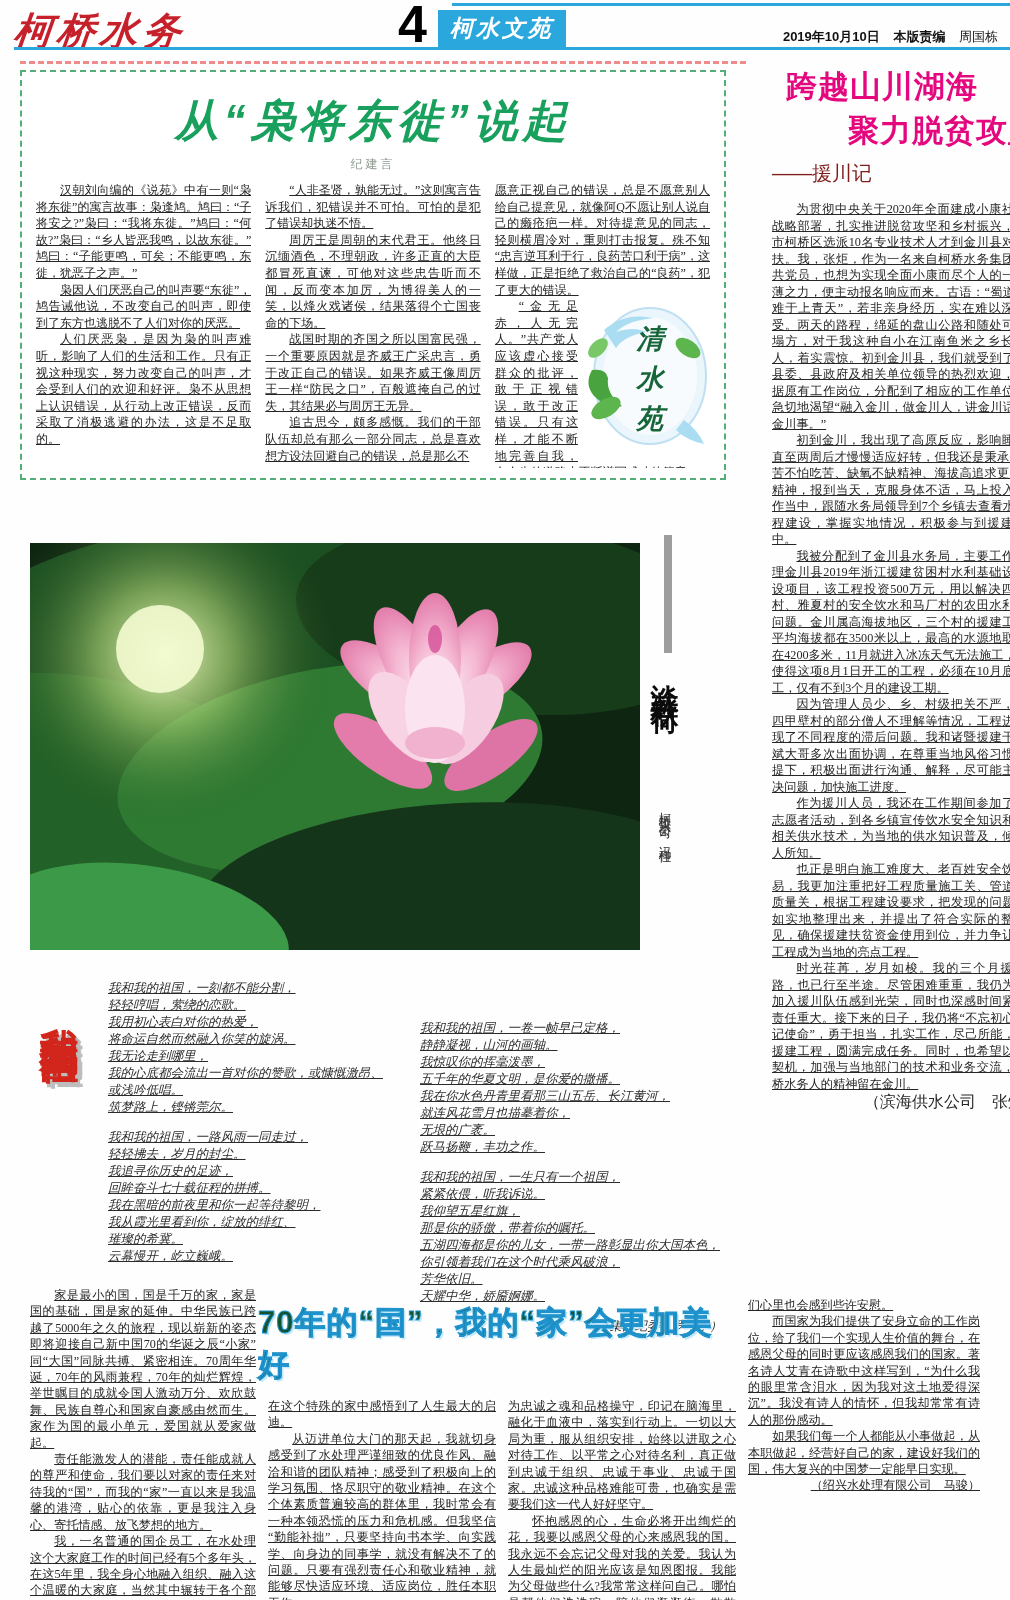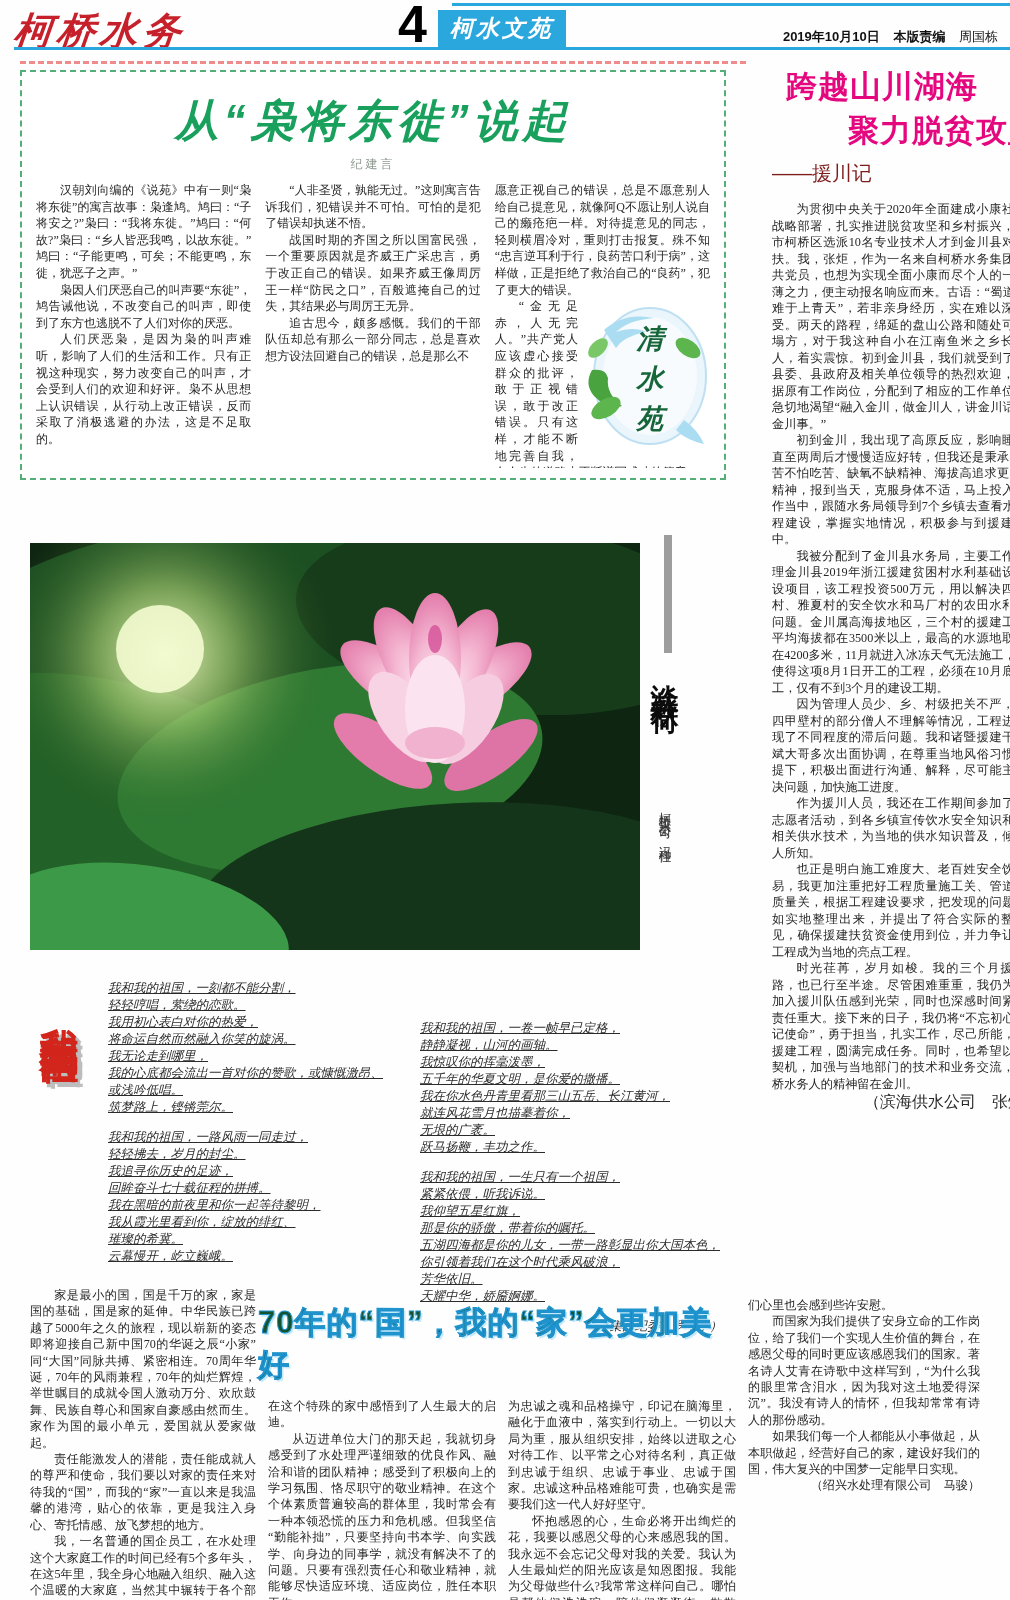--- a/index.html
+++ b/index.html
@@ -1,20 +1,20 @@
 <!DOCTYPE html>
 <html lang="zh"><head>
 <meta charset="utf-8">
 <style>
   html,body{margin:0;padding:0;background:#dcdcdc;}
   #page{position:relative;width:1010px;height:1600px;margin:0 auto;background:#fefefe;
         overflow:hidden;font-family:"Liberation Serif",serif;color:#262626;}
   .sans{font-family:"Liberation Sans",sans-serif;}
   .abs{position:absolute;}
-  .jus{text-align:justify;}
+  .jus{text-align:justify;text-decoration:underline;}
   .para{margin:0;text-indent:2em;}
   .para.noind{text-indent:0;}
   .right{text-align:right;}
 
   
   .masthead{left:14px;top:6px;font-size:38px;font-weight:bold;font-style:italic;
             color:#c6202b;letter-spacing:5px;transform:skewX(-6deg);}
   .line-top{left:452px;top:3px;width:558px;height:3px;background:#2aa7dd;}
   .line-main{left:14px;top:47px;width:996px;height:3px;background:#2aa7dd;}
   .pagenum{left:398px;top:-6px;font-size:52px;font-weight:900;color:#000;}
@@ -91,20 +91,21 @@
     <div class="abs essay-title sans">从“枭将东徙”说起</div>
     <div class="abs essay-author">纪建言</div>
     <div class="abs essay-cols jus">
       <div class="ecol">
           <p class="para">汉朝刘向编的《说苑》中有一则“枭将东徙”的寓言故事：枭逢鸠。鸠曰：“子将安之?”枭曰：“我将东徙。”鸠曰：“何故?”枭曰：“乡人皆恶我鸣，以故东徙。”鸠曰：“子能更鸣，可矣；不能更鸣，东徙，犹恶子之声。”</p>
           <p class="para">枭因人们厌恶自己的叫声要“东徙”，鸠告诫他说，不改变自己的叫声，即使到了东方也逃脱不了人们对你的厌恶。</p>
           <p class="para">人们厌恶枭，是因为枭的叫声难听，影响了人们的生活和工作。只有正视这种现实，努力改变自己的叫声，才会受到人们的欢迎和好评。枭不从思想上认识错误，从行动上改正错误，反而采取了消极逃避的办法，这是不足取的。</p>
         </div>
       <div class="ecol">
           <p class="para">“人非圣贤，孰能无过。”这则寓言告诉我们，犯错误并不可怕。可怕的是犯了错误却执迷不悟。</p>
+          <p class="para">周厉王是周朝的末代君王。他终日沉缅酒色，不理朝政，许多正直的大臣都冒死直谏，可他对这些忠告听而不闻，反而变本加厉，为博得美人的一笑，以烽火戏诸侯，结果落得个亡国丧命的下场。</p>
           <p class="para">战国时期的齐国之所以国富民强，一个重要原因就是齐威王广采忠言，勇于改正自己的错误。如果齐威王像周厉王一样“防民之口”，百般遮掩自己的过失，其结果必与周厉王无异。</p>
           <p class="para">追古思今，颇多感慨。我们的干部队伍却总有那么一部分同志，总是喜欢想方设法回避自己的错误，总是那么不</p>
         </div>
       <div class="ecol">
         <p class="para noind">愿意正视自己的错误，总是不愿意别人给自己提意见，就像阿Q不愿让别人说自己的癞疮疤一样。对待提意见的同志，轻则横眉冷对，重则打击报复。殊不知“忠言逆耳利于行，良药苦口利于病”，这样做，正是拒绝了救治自己的“良药”，犯了更大的错误。</p>
         <span class="badge">
           <svg viewBox="0 0 126 148" width="126" height="148">
             <ellipse cx="66" cy="76" rx="56" ry="68" fill="#eaf5fc" stroke="#bfe0f2" stroke-width="2"></ellipse>
             <ellipse cx="66" cy="76" rx="47" ry="59" fill="#f7fbfe"></ellipse>
             <path d="M20 30 q20 -18 50 -12 q-26 2 -38 14 q18 -6 30 0 q-22 4 -30 16z" fill="#aadcf2"></path>

